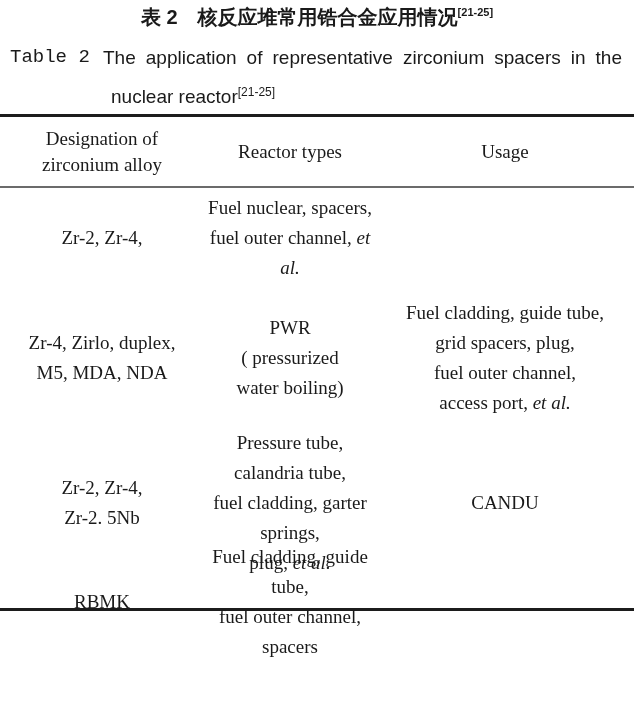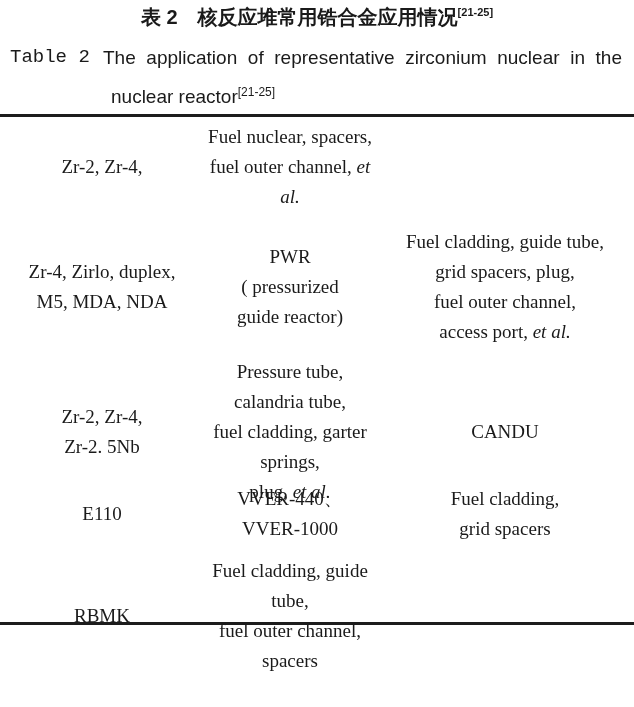--- a/index.html
+++ b/index.html
@@ -77,63 +77,62 @@
 <body>
 
 <div class="page">
 
   <div class="zh-caption">
     <span>表 2　核反应堆常用锆合金应用情况</span><sup>[21-25]</sup>
   </div>
 
   <div class="en-caption">
     <span class="en-label">Table 2</span>
-    <div class="en-line1">The application of representative zirconium nuclear in the</div>
+    <div class="en-line1">The application of representative zirconium spacers in the</div>
     <div class="en-line2">
       <span>nuclear reactor</span><sup>[21-25]</sup>
     </div>
   </div>
 
   <div class="alloy-table">
 
+    <div class="trow thead">
+      <div class="cell">Designation of
+zirconium alloy</div>
+      <div class="cell">Reactor types</div>
+      <div class="cell">Usage</div>
+    </div>
 
     <div class="trow row-bwr">
       <div class="cell">Zr-2, Zr-4,</div>
       <div class="cell"><span>Fuel nuclear, spacers,
 fuel outer channel, </span><span class="usage-italic">et al.</span></div>
     </div>
 
     <div class="trow row-pwr">
       <div class="cell">Zr-4, Zirlo, duplex,
 M5, MDA, NDA</div>
       <div class="cell">PWR
 ( pressurized
-guide reactor)</div>
+water boiling)</div>
       <div class="cell"><span>Fuel cladding, guide tube,
 grid spacers, plug,
 fuel outer channel,
 access port, </span><span class="usage-italic">et al.</span></div>
     </div>
 
     <div class="trow row-candu">
       <div class="cell">Zr-2, Zr-4,
 Zr-2. 5Nb</div>
       <div class="cell"><span>Pressure tube, calandria tube,
 fuel cladding, garter springs,
 plug, </span><span class="usage-italic">et al.</span></div>
       <div class="cell">CANDU</div>
     </div>
 
-    <div class="trow row-vver">
-      <div class="cell">E110</div>
-      <div class="cell">VVER-440、
-VVER-1000</div>
-      <div class="cell"><span>Fuel cladding,
-grid spacers</span><span class="usage-italic"></span></div>
-    </div>
 
     <div class="trow row-rbmk">
       <div class="cell">RBMK</div>
       <div class="cell"><span>Fuel cladding, guide tube,
 fuel outer channel, spacers</span><span class="usage-italic"></span></div>
     </div>
 
   </div>
 </div>
 

